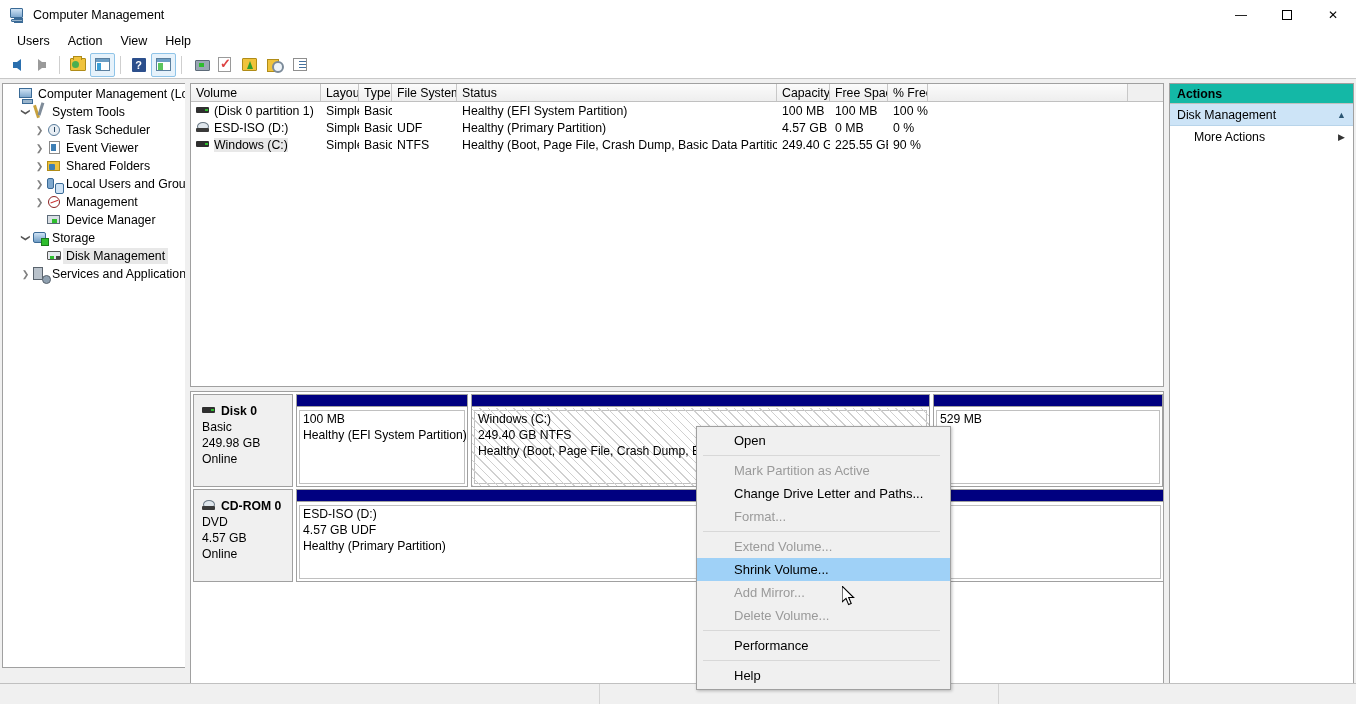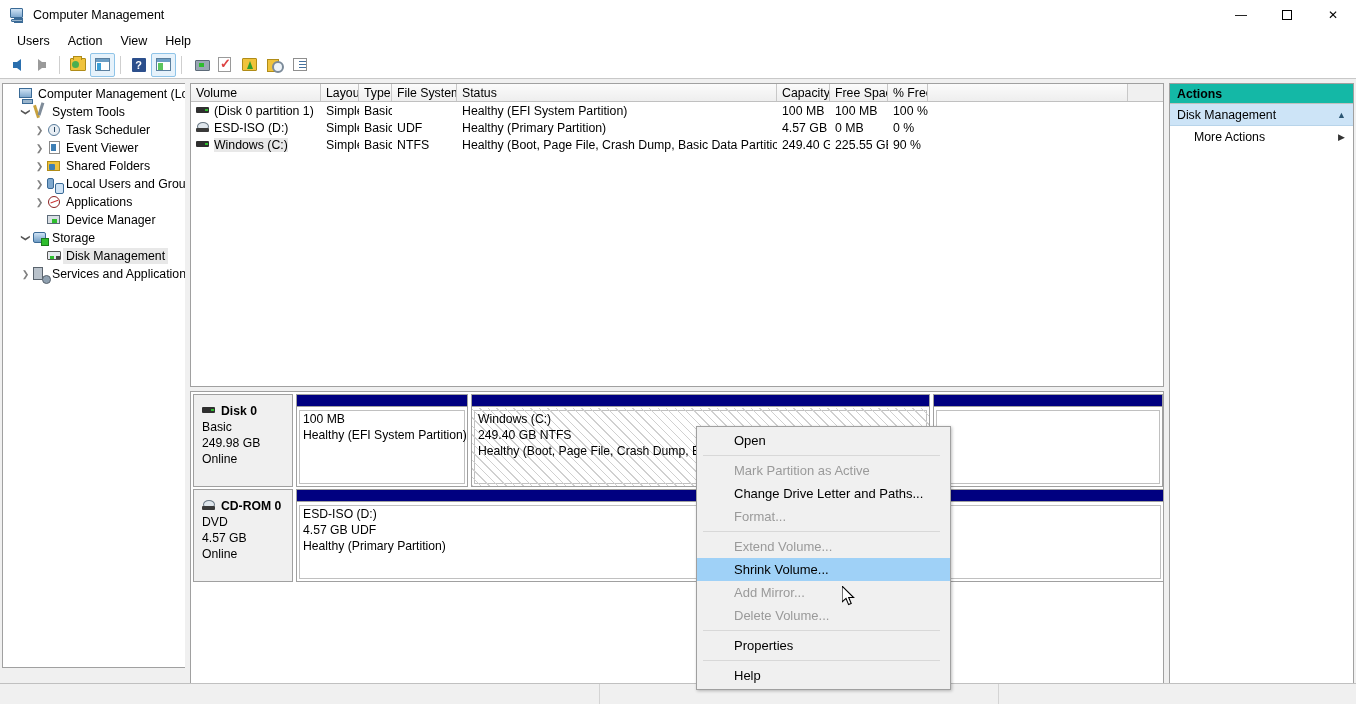--- a/index.html
+++ b/index.html
@@ -330,21 +330,21 @@
           <span class="tico">
             <span class="i-users"></span>
           </span>
           <span class="tlabel">Local Users and Groups</span>
         </div>
         <div class="tnode" style="padding-left: 30px;">
           <span class="exp">❯</span>
           <span class="tico">
             <span class="i-perf"></span>
           </span>
-          <span class="tlabel">Applications</span>
+          <span class="tlabel">Management</span>
         </div>
         <div class="tnode" style="padding-left: 30px;">
           <span class="exp"></span>
           <span class="tico">
             <span class="i-device"></span>
           </span>
           <span class="tlabel">Device Manager</span>
         </div>
         <div class="tnode" style="padding-left: 16px;">
           <span class="exp open" style="transform: rotate(90deg);">❯</span>
@@ -464,20 +464,23 @@
                 <div class="hatchfill"></div>
                 <div class="ptext">
                   <div class="pname">Windows  (C:)</div>
                   <div>249.40 GB NTFS</div>
                   <div style="white-space: nowrap;">Healthy (Boot, Page File, Crash Dump, Basic Data Partition)</div>
                 </div>
               </div>
               <div class="part" style="width: 230px;">
                 <div class="capbar" style="background: rgb(0, 0, 128);"></div>
                 <div class="pinner"></div>
+                <div class="ptext">
+                  <div>529 MB</div>
+                </div>
               </div>
             </div>
           </div>
           <div class="disk-row">
             <div class="disk-info">
               <div class="dname">
                 <span class="dico">
                   <span class="cd-ico"></span>
                 </span>
                 <span>CD-ROM 0</span>
@@ -529,21 +532,21 @@
     <div class="ctx-sep"></div>
     <div class="ctx-item disabled">Mark Partition as Active</div>
     <div class="ctx-item">Change Drive Letter and Paths...</div>
     <div class="ctx-item disabled">Format...</div>
     <div class="ctx-sep"></div>
     <div class="ctx-item disabled">Extend Volume...</div>
     <div class="ctx-item highlight">Shrink Volume...</div>
     <div class="ctx-item disabled">Add Mirror...</div>
     <div class="ctx-item disabled">Delete Volume...</div>
     <div class="ctx-sep"></div>
-    <div class="ctx-item">Properties</div>
+    <div class="ctx-item">Performance</div>
     <div class="ctx-sep"></div>
     <div class="ctx-item">Help</div>
   </div>
 
 <div id="cursor">
   <svg width="14" height="21" viewBox="0 0 14 21">
     <polygon points="0,0 0,16 4,12.4 6.6,18.6 9.2,17.5 6.7,11.5 11.6,11.5" fill="#ffffff" stroke="#000000" stroke-width="1.1"></polygon>
   </svg>
 </div>
 

